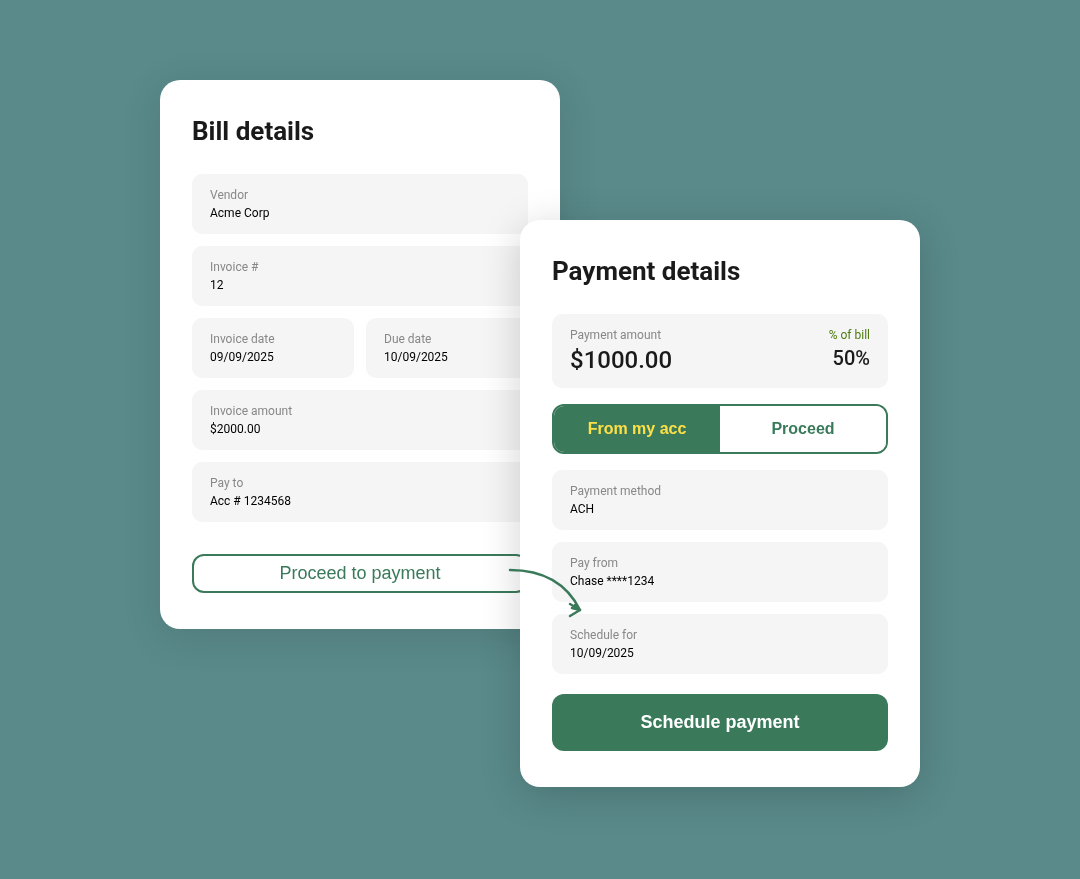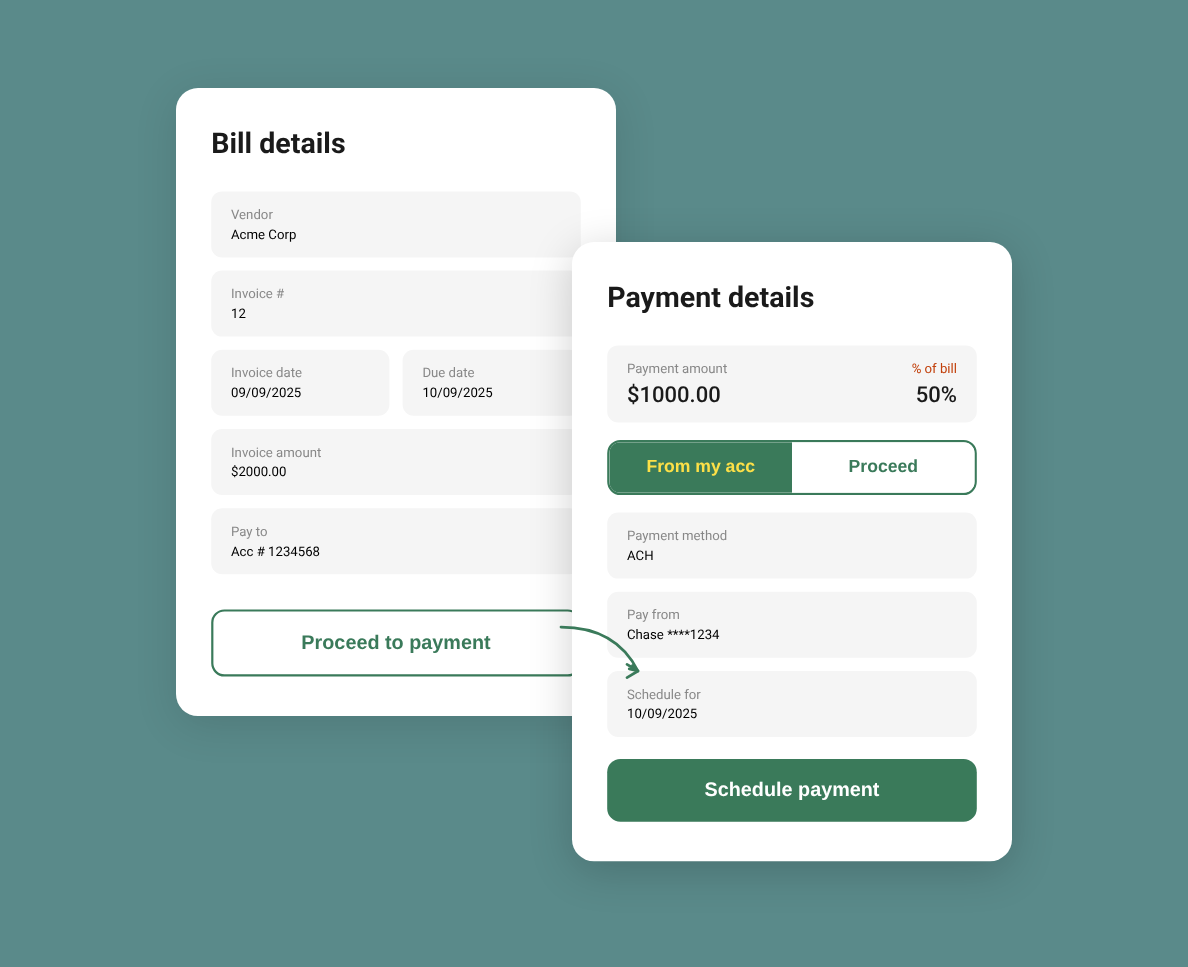--- a/index.html
+++ b/index.html
@@ -71,27 +71,27 @@
       margin-bottom: 12px;
     }
 
     .field-row .field-group {
       flex: 1;
       margin-bottom: 0;
     }
 
     .proceed-btn {
       width: 100%;
-      padding: 18px;
+      padding: 7px;
       background: #ffffff;
       border: 2px solid #3a7a5a;
       border-radius: 12px;
       color: #3a7a5a;
       font-size: 18px;
-      font-weight: 700;
+      font-weight: 400;
       cursor: pointer;
       margin-top: 20px;
     }
 
     
     .arrow-connector {
       position: absolute;
       bottom: 160px;
       left: 340px;
       z-index: 5;
@@ -121,32 +121,32 @@
       margin-bottom: 16px;
     }
 
     .payment-amount-left .field-label {
       font-size: 12px;
       color: #888;
       margin-bottom: 4px;
     }
 
     .payment-amount-left .field-value {
-      font-size: 20px;
+      font-size: 24px;
       color: #1a1a1a;
       font-weight: 500;
     }
 
     .payment-amount-right {
       text-align: right;
     }
 
     .payment-amount-right .percent-label {
       font-size: 12px;
-      color: #c2410c;
+      color: #4d7c0f;
       margin-bottom: 4px;
     }
 
     .payment-amount-right .percent-value {
       font-size: 20px;
       color: #1a1a1a;
       font-weight: 500;
     }
 
     .tab-group {

